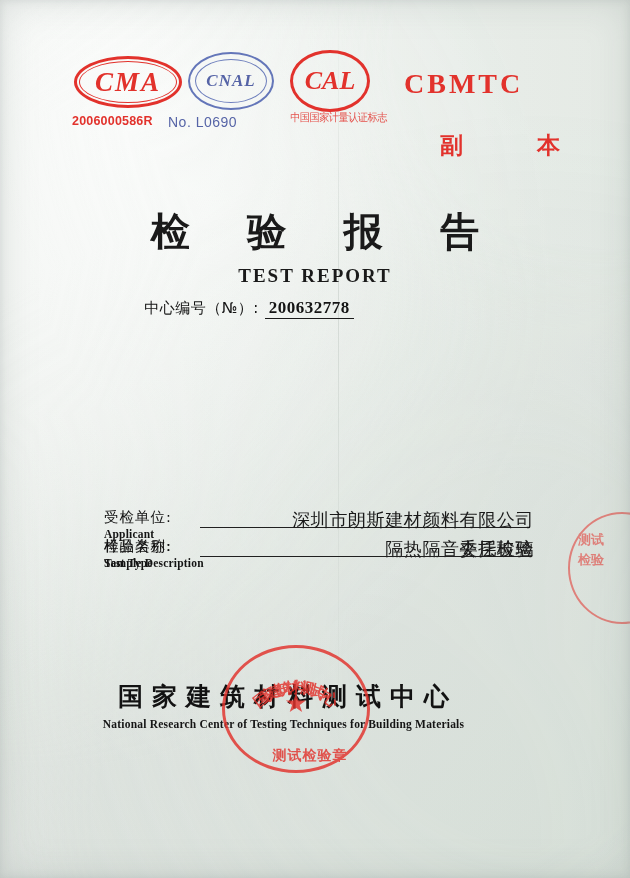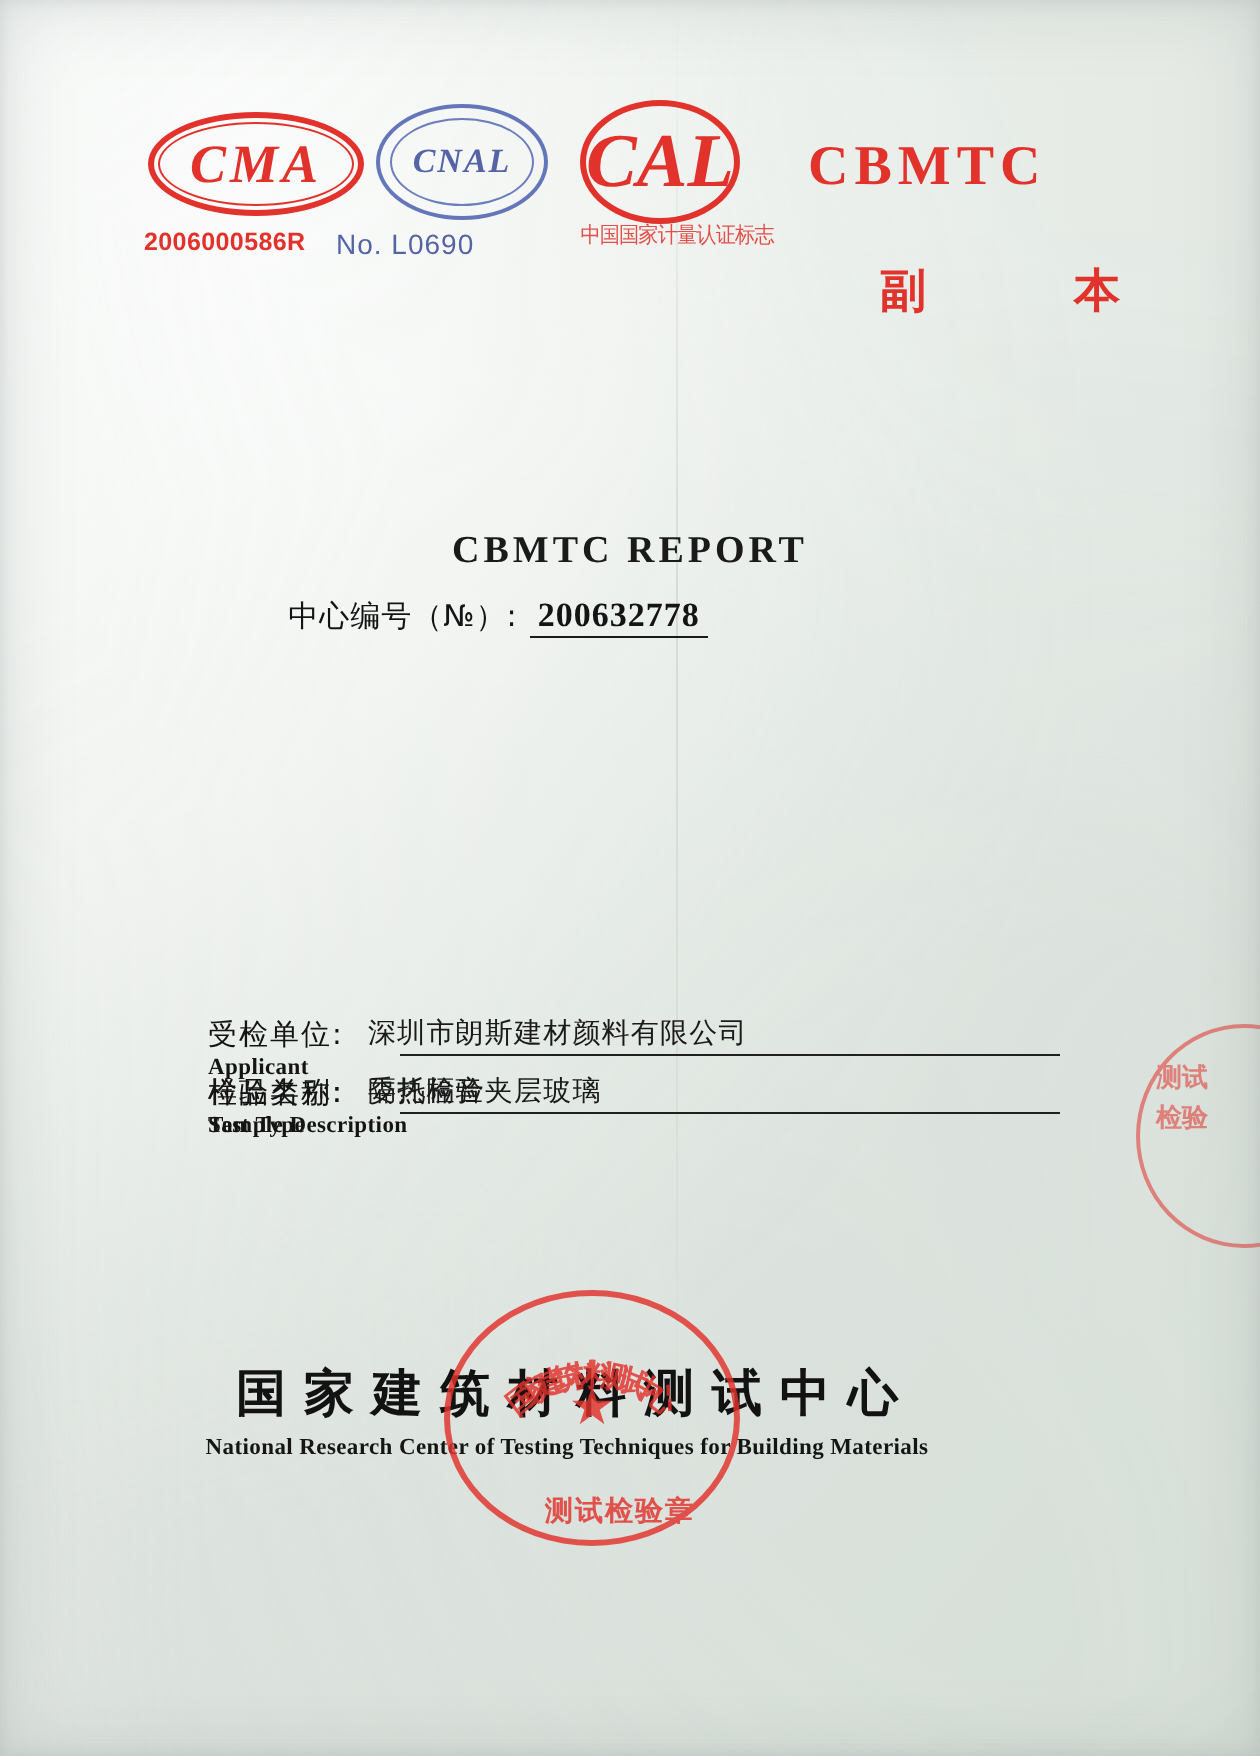--- a/index.html
+++ b/index.html
@@ -159,21 +159,21 @@
   }
   .cal .txt {
     position: absolute;
     inset: 0;
     display: flex;
     align-items: center;
     justify-content: center;
     color: #e2322c;
     font-family: "Liberation Serif", serif;
     font-weight: bold;
-    font-size: 38px;
+    font-size: 26px;
     font-style: italic;
     letter-spacing: 0px;
   }
   .cal-code {
     position: absolute;
     left: 286px;
     top: 62px;
     color: #e2322c;
     font-family: "Liberation Sans", sans-serif;
     font-size: 11px;
@@ -289,24 +289,24 @@
     position: absolute;
     left: 96px;
     right: 0;
     top: 19px;
     border-bottom: 1.2px solid #202020;
   }
   .field .value {
     position: absolute;
     top: 0;
     width: 330px;
-    left: 80px;
-    text-align: left;
-    font-family: "DejaVu Sans", sans-serif;
-    font-size: 14px;
+    left: 100px;
+    text-align: right;
+    font-family: "DejaVu Sans", sans-serif;
+    font-size: 18px;
     color: #1a1a1a;
     letter-spacing: .6px;
   }
   .field.short .rule { left: 96px; right: 26px; }
 
   
   .footer {
     position: absolute;
     left: 0;
     top: 680px;
@@ -453,21 +453,22 @@
     <div class="cal-code">中国国家计量认证标志</div>
 
     <div class="cbmtc">CBMTC</div>
 
     <div class="fuben">
       <span>副</span>
       <span>本</span>
     </div>
   </div>
 
-  <div class="title-en">CBMTC   REPORT</div>
+  <div class="title-cn">检 验 报 告</div>
+  <div class="title-en">TEST   REPORT</div>
 
   <div class="center-no">
     <span class="label">中心编号（№）:</span><span class="value">200632778</span>
   </div>
 
   <div class="fields">
 
     <div class="field">
       <div class="label-cn">受检单位:</div>
       <div class="label-en">Applicant</div>

